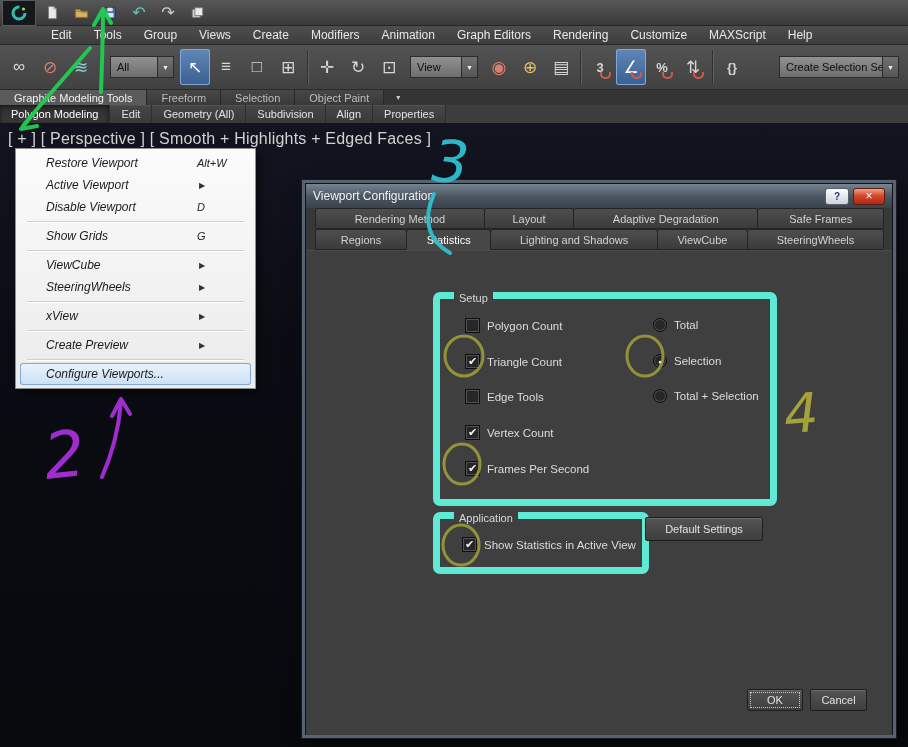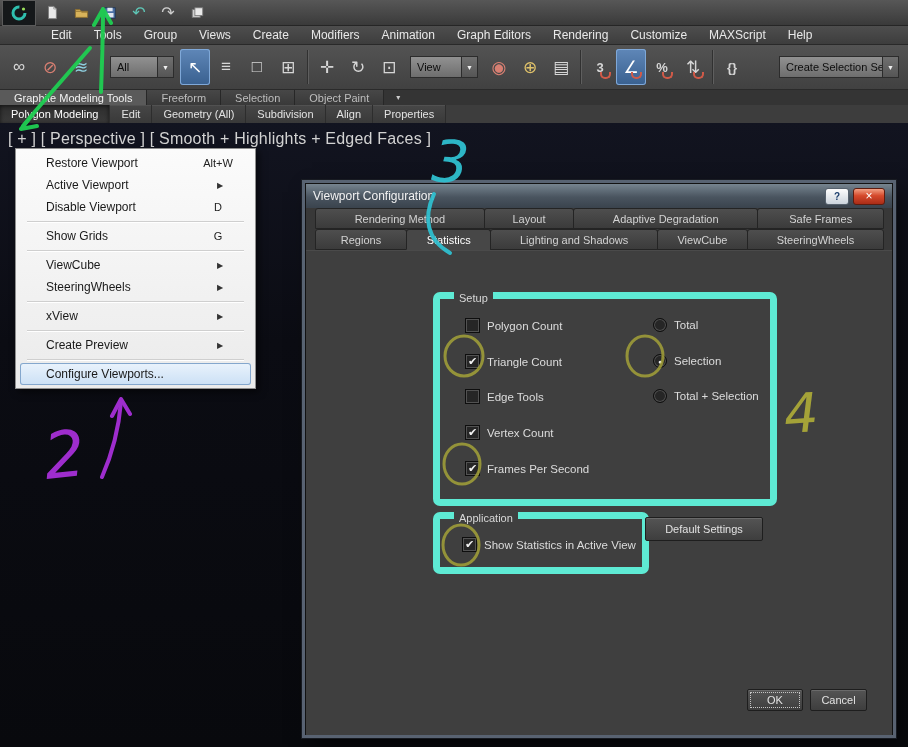--- a/index.html
+++ b/index.html
@@ -58,23 +58,23 @@
   
   .viewport{position:absolute;left:0;top:123px;width:908px;height:624px;
     background:linear-gradient(180deg,#121420 0%,#0b0c13 35%,#08090d 100%);}
   .viewport-label{position:absolute;left:8px;top:7px;font-size:16px;color:#d2d2d2;letter-spacing:.2px;}
 
   
   .context-menu{position:absolute;left:15px;top:148px;width:241px;box-sizing:border-box;z-index:10;
     background:linear-gradient(#fbfbfb,#ebebeb);border:1px solid #8f8f8f;
     box-shadow:3px 3px 7px rgba(0,0,0,.55);padding:3px 2px;font-size:12px;color:#1a1a1a;}
   .cm-item{height:22px;display:flex;align-items:center;justify-content:space-between;
-    padding:0 10px 0 26px;border-radius:3px;margin:0 2px;}
+    padding:0 10px 0 26px;border-radius:3px;margin:0 2px;font-style:italic;}
   .cm-item.hl{background:linear-gradient(#eaf3fc,#cbe0f5);box-shadow:inset 0 0 0 1px #84a7cd;}
-  .cm-right{display:flex;align-items:center;gap:2px;min-width:44px;justify-content:center;}
+  .cm-right{display:flex;align-items:center;gap:2px;min-width:44px;justify-content:flex-start;}
   .cm-short{font-size:11px;color:#222;}
   .cm-arrow{font-size:8px;color:#333;}
   .cm-sep{height:1px;background:#cfcfcf;box-shadow:0 1px 0 #fff;margin:3px 9px;}
 
   
   .dialog{position:absolute;left:305px;top:183px;width:588px;height:552px;box-sizing:border-box;z-index:5;
     background:#3f3f3f;border:1px solid #121212;
     box-shadow:0 0 0 3px rgba(100,112,128,.85),0 0 0 4px rgba(25,29,35,.9),7px 9px 20px rgba(0,0,0,.65);}
   .dlg-title{height:24px;background:linear-gradient(#76848f,#49545f 55%,#3a434d);
     display:flex;align-items:center;padding:0 7px;color:#f2f2f2;font-size:12px;}

